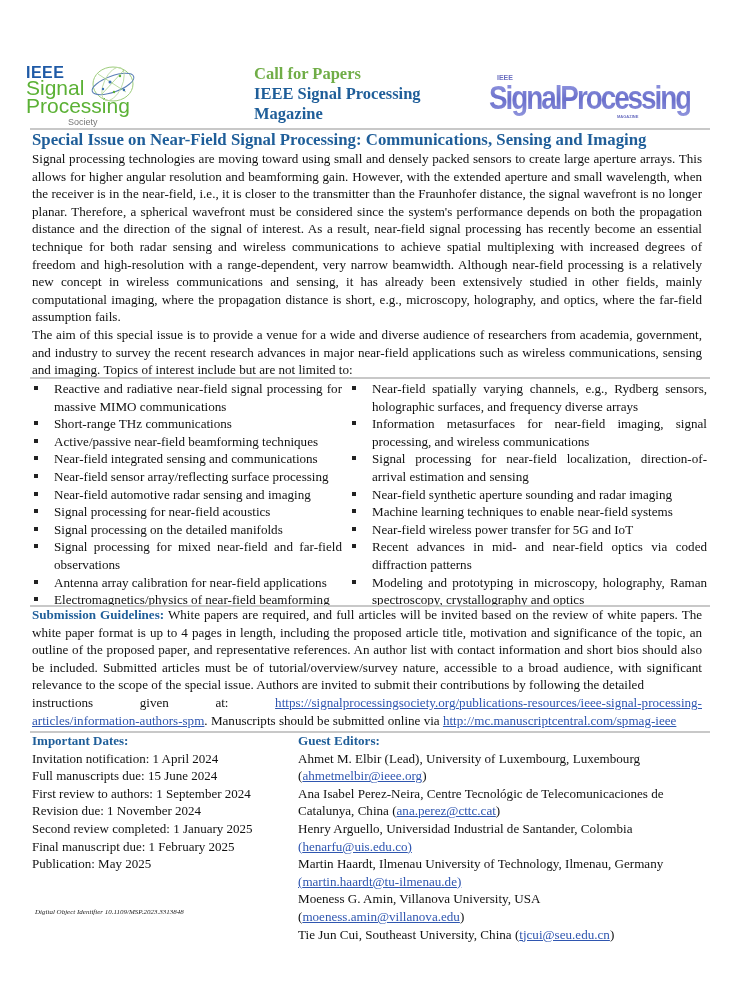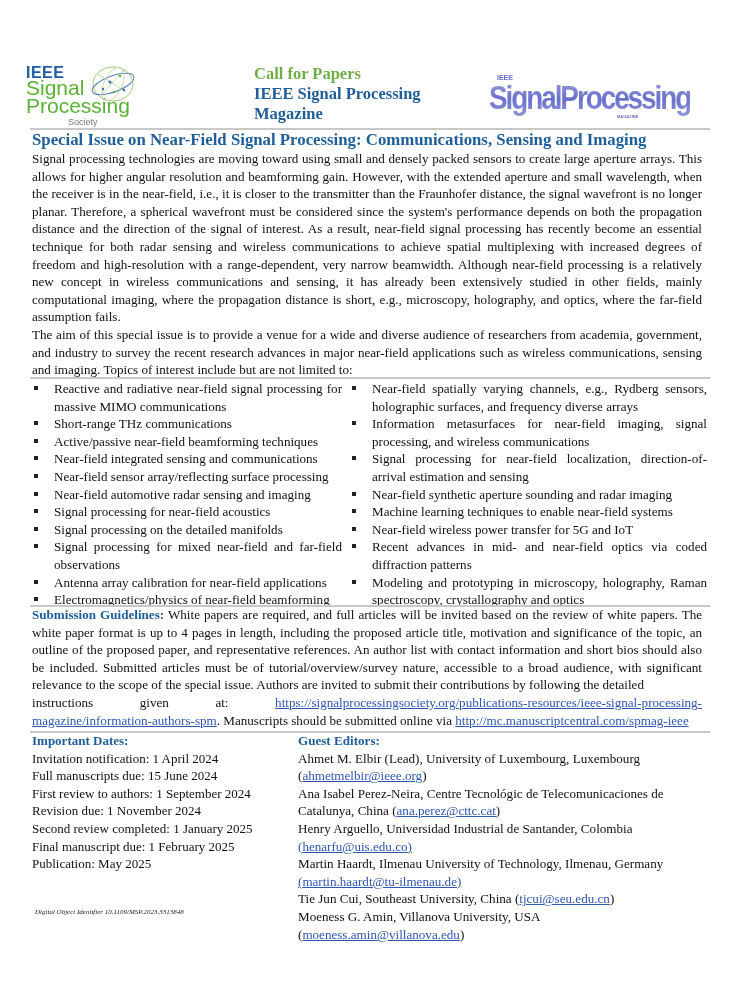--- a/index.html
+++ b/index.html
@@ -123,21 +123,21 @@
 <div class="rule" style="top:605px;"></div>
 
 <div class="submission">
   <span class="sub-label">Submission Guidelines:</span><span> White papers are required, and full articles will be invited based on the review of white papers. The white paper format is up to 4 pages in length, including the proposed article title, motivation and significance of the topic, an outline of the proposed paper, and representative references. An author list with contact information and short bios should also be included. Submitted articles must be of tutorial/overview/survey nature, accessible to a broad audience, with significant relevance to the scope of the special issue. Authors are invited to submit their contributions by following the detailed</span>
   <div class="instr-line">
     <span>instructions</span>
     <span>given</span>
     <span>at:</span>
     <a>https://signalprocessingsociety.org/publications-resources/ieee-signal-processing-</a>
   </div>
-  <div><a>magazine/information-authors-spm</a><span>. Manuscripts should be submitted online via </span><a>http://mc.manuscriptcentral.com/spmag-ieee</a></div>
+  <div><a>articles/information-authors-spm</a><span>. Manuscripts should be submitted online via </span><a>http://mc.manuscriptcentral.com/spmag-ieee</a></div>
 </div>
 
 <div class="rule" style="top:731px;"></div>
 
 <div class="dates">
   <div class="sec-label">Important Dates:</div>
   <div>Invitation notification: 1 April 2024</div>
   <div>Full manuscripts due: 15 June 2024</div>
   <div>First review to authors: 1 September 2024</div>
   <div>Revision due: 1 November 2024</div>
@@ -156,18 +156,18 @@
   <div>
     <span>Ana Isabel Perez-Neira, Centre Tecnológic de Telecomunicaciones de Catalunya, China</span> (<a>ana.perez@cttc.cat</a>)
   </div>
   <div>
     <span>Henry Arguello, Universidad Industrial de Santander, Colombia</span><br><a>(<span>henarfu@uis.edu.co</span>)</a>
   </div>
   <div>
     <span>Martin Haardt, Ilmenau University of Technology, Ilmenau, Germany</span><br><a>(<span>martin.haardt@tu-ilmenau.de</span>)</a>
   </div>
   <div>
-    <span>Tie Jun Cui, Southeast University, China</span> (<a>tjcui@seu.edu.cn</a>)
+    <span>Moeness G. Amin, Villanova University, USA</span><br>(<a>moeness.amin@villanova.edu</a>)
   </div>
   <div>
-    <span>Moeness G. Amin, Villanova University, USA</span><br>(<a>moeness.amin@villanova.edu</a>)
+    <span>Tie Jun Cui, Southeast University, China</span> (<a>tjcui@seu.edu.cn</a>)
   </div>
 </div>
 
 </body></html>

